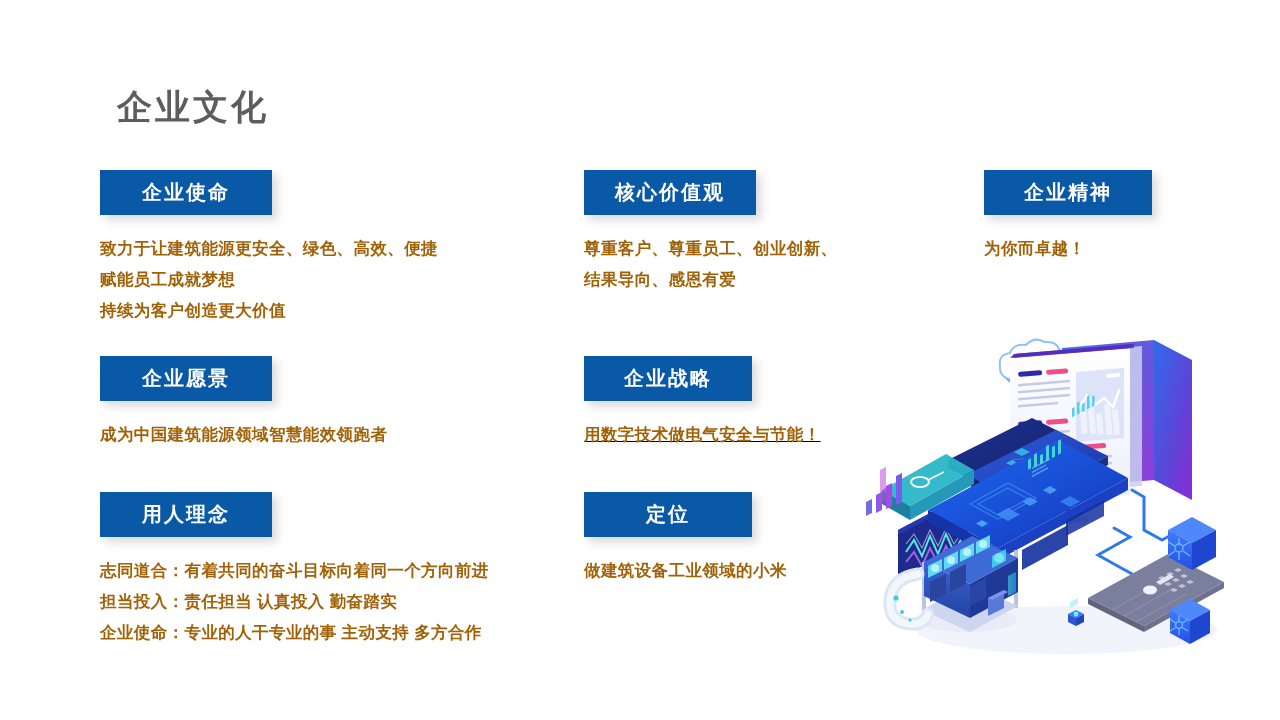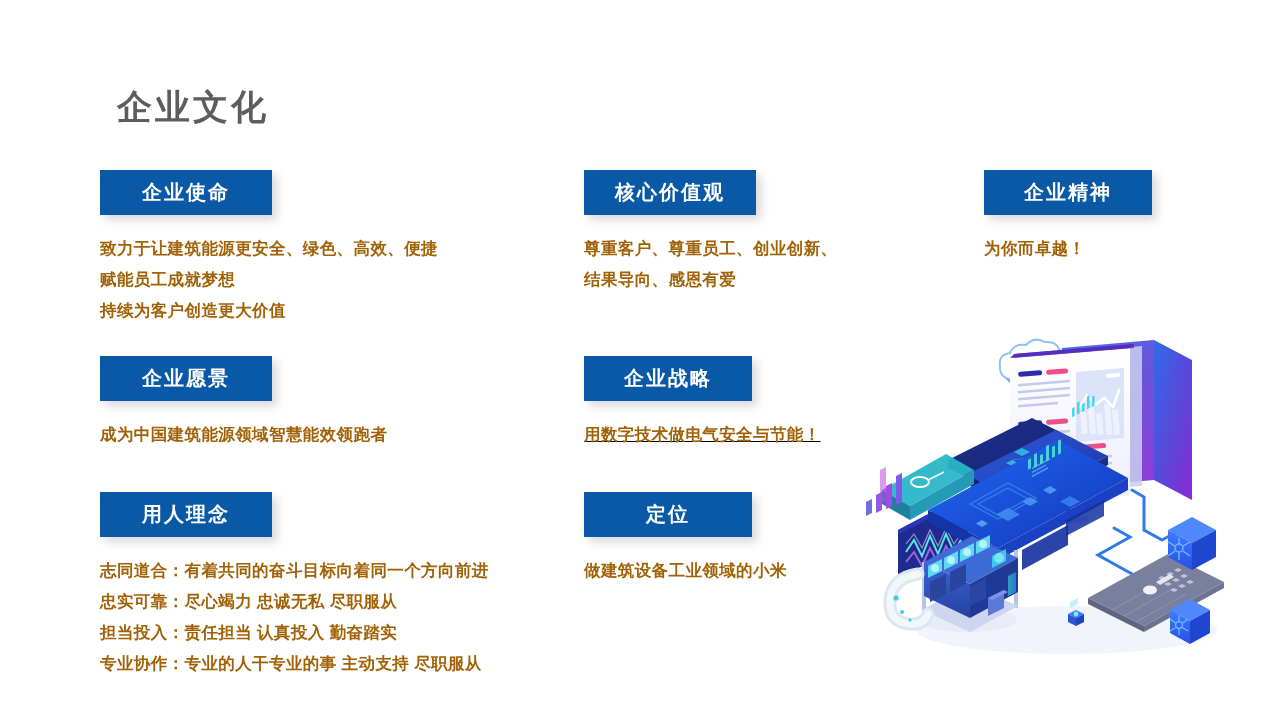--- a/index.html
+++ b/index.html
@@ -99,23 +99,22 @@
       <div class="badge w-172">企业愿景</div>
       <div class="body-text">
         <span class="line">成为中国建筑能源领域智慧能效领跑者</span>
       </div>
     </div>
 
     <div class="block" style="left:0; top:492px;">
       <div class="badge w-172">用人理念</div>
       <div class="body-text">
         <span class="line">志同道合：有着共同的奋斗目标向着同一个方向前进</span>
-        <span class="line">忠实可靠：尽心竭力 忠诚无私 尽职服从</span>
         <span class="line">担当投入：责任担当 认真投入 勤奋踏实</span>
-        <span class="line">专业协作：专业的人干专业的事 主动支持 尽职服从</span>
+        <span class="line">企业使命：专业的人干专业的事 主动支持 多方合作</span>
       </div>
     </div>
   </div>
 
   <div class="column" id="col-2">
 
     <div class="block" style="left:0; top:170px;">
       <div class="badge w-172">核心价值观</div>
       <div class="body-text">
         <span class="line">尊重客户、尊重员工、创业创新、</span>

